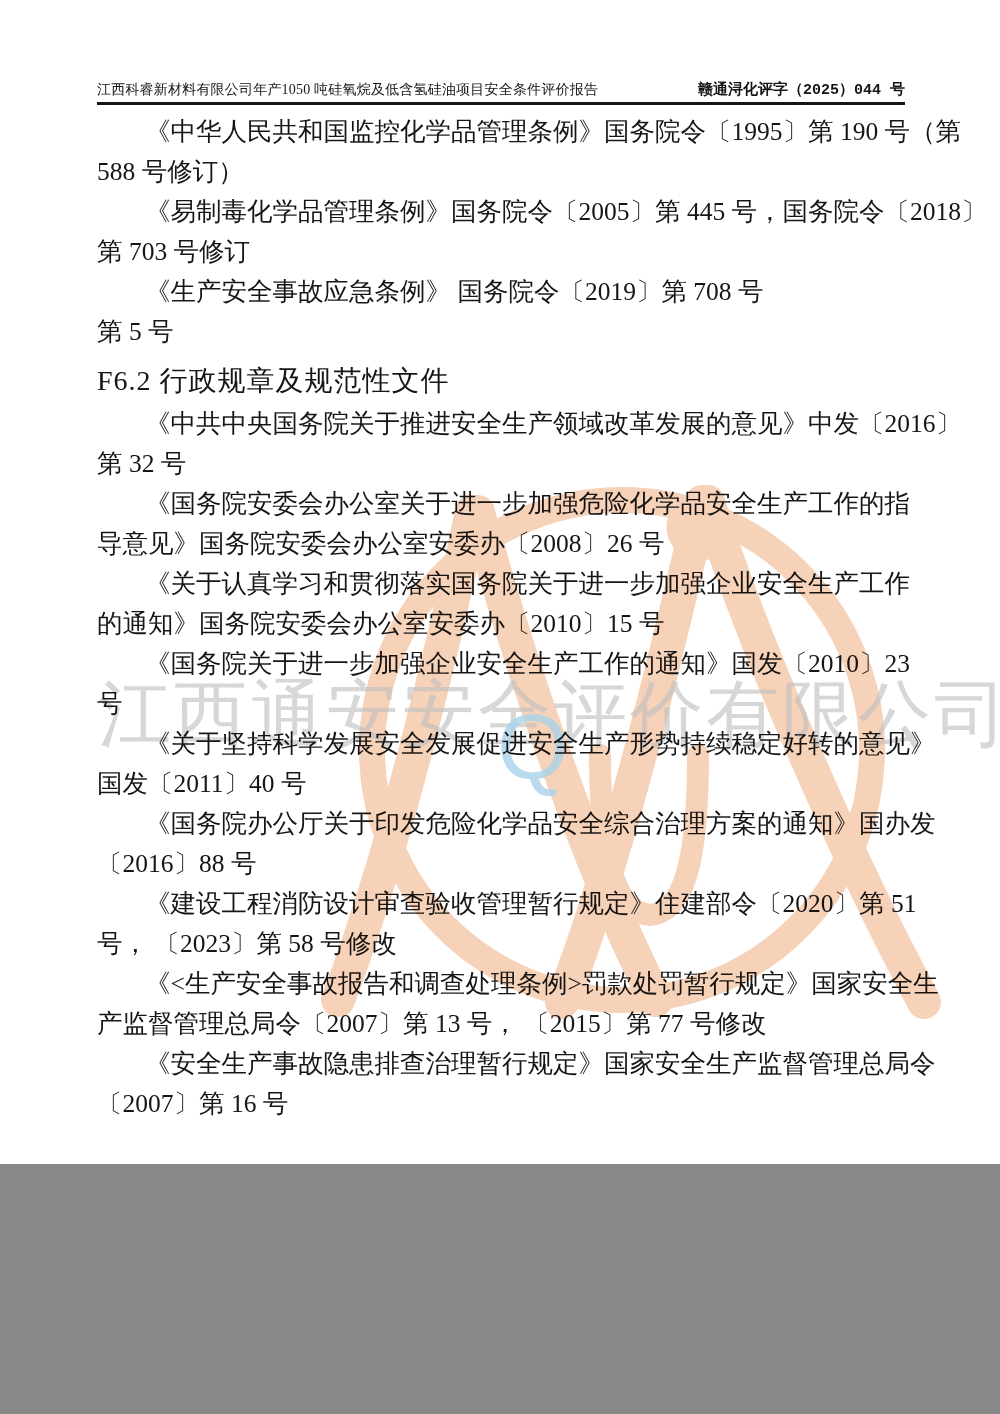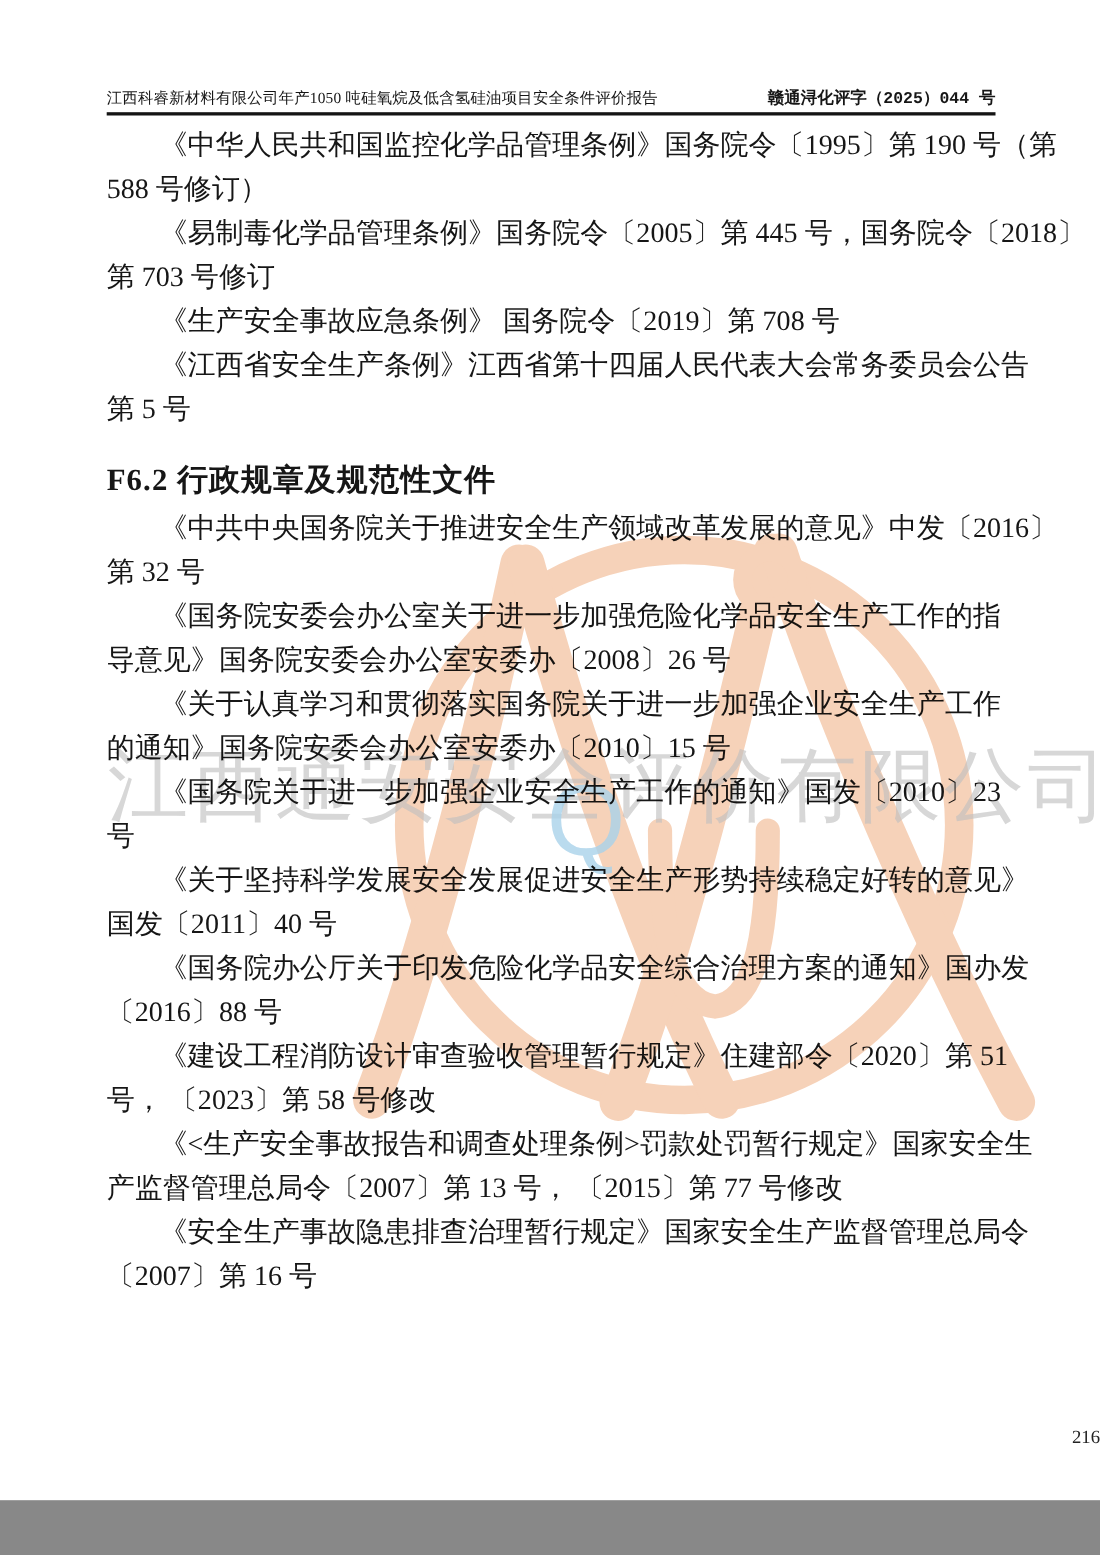--- a/index.html
+++ b/index.html
@@ -1,39 +1,39 @@
 <!DOCTYPE html>
 <html style="--wm-orange: #f3c3a2; --wm-blue: #a9d2ea; --wm-gray: #bfbfbf;"><head>
 <meta charset="utf-8">
 <style>
   html,body { margin:0; padding:0; background:#888; }
   .page {
-    position:relative; width:1000px; height:1364px; margin:0 auto;
+    position:relative; width:1000px; height:1164px; margin:0 auto;
     background:#ffffff; overflow:hidden;
     font-family:"Liberation Serif","DejaVu Serif",serif;
     color:#161616;
   }
   
   .header {
     position:absolute; left:97px; right:95px; top:80px;
     display:flex; justify-content:space-between; align-items:flex-end;
     border-bottom:3px solid #151515; padding-bottom:3px;
   }
   .header .h-left  { font-size:14px; letter-spacing:0.2px; white-space:nowrap; }
   .header .h-right { font-size:15px; font-weight:bold; white-space:nowrap;font-family:Liberation Mono, monospace; }
   
   .content { position:absolute; left:97px; top:112px; width:808px; }
   .line {
     height:40px; line-height:40px; font-size:25.5px;
     white-space:nowrap; letter-spacing:0px;
   }
   .line.indent { padding-left:48px; }
   .line.heading {
-    height:46px; line-height:46px; margin-top:22px;
-    font-size:28px; font-weight:bold; letter-spacing:1px;
+    height:46px; line-height:46px; margin-top:6px;
+    font-size:28px; font-weight:normal; letter-spacing:1px;
   }
   
   .footer {
     position:absolute; left:0; right:0; top:1297px;
     text-align:right; font-size:17px; color:#222;
   }
   
   .watermark {
     position:absolute; inset:0; pointer-events:none;
     mix-blend-mode:multiply;
@@ -66,21 +66,20 @@
     <span class="h-left">江西科睿新材料有限公司年产1050 吨硅氧烷及低含氢硅油项目安全条件评价报告</span>
     <span class="h-right">赣通浔化评字（2025）044 号</span>
   </div>
 
   <div class="content">
       <div class="line indent">《中华人民共和国监控化学品管理条例》国务院令〔1995〕第 190 号（第</div>
       <div class="line">588 号修订）</div>
       <div class="line indent">《易制毒化学品管理条例》国务院令〔2005〕第 445 号，国务院令〔2018〕</div>
       <div class="line">第 703 号修订</div>
       <div class="line indent">《生产安全事故应急条例》 国务院令〔2019〕第 708 号</div>
-      <div class="line indent">《江西省安全生产条例》江西省第十四届人民代表大会常务委员会公告</div>
       <div class="line">第 5 号</div>
       <div class="line heading">F6.2 行政规章及规范性文件</div>
       <div class="line indent">《中共中央国务院关于推进安全生产领域改革发展的意见》中发〔2016〕</div>
       <div class="line">第 32 号</div>
       <div class="line indent">《国务院安委会办公室关于进一步加强危险化学品安全生产工作的指</div>
       <div class="line">导意见》国务院安委会办公室安委办〔2008〕26 号</div>
       <div class="line indent">《关于认真学习和贯彻落实国务院关于进一步加强企业安全生产工作</div>
       <div class="line">的通知》国务院安委会办公室安委办〔2010〕15 号</div>
       <div class="line indent">《国务院关于进一步加强企业安全生产工作的通知》国发〔2010〕23</div>
       <div class="line">号</div>

